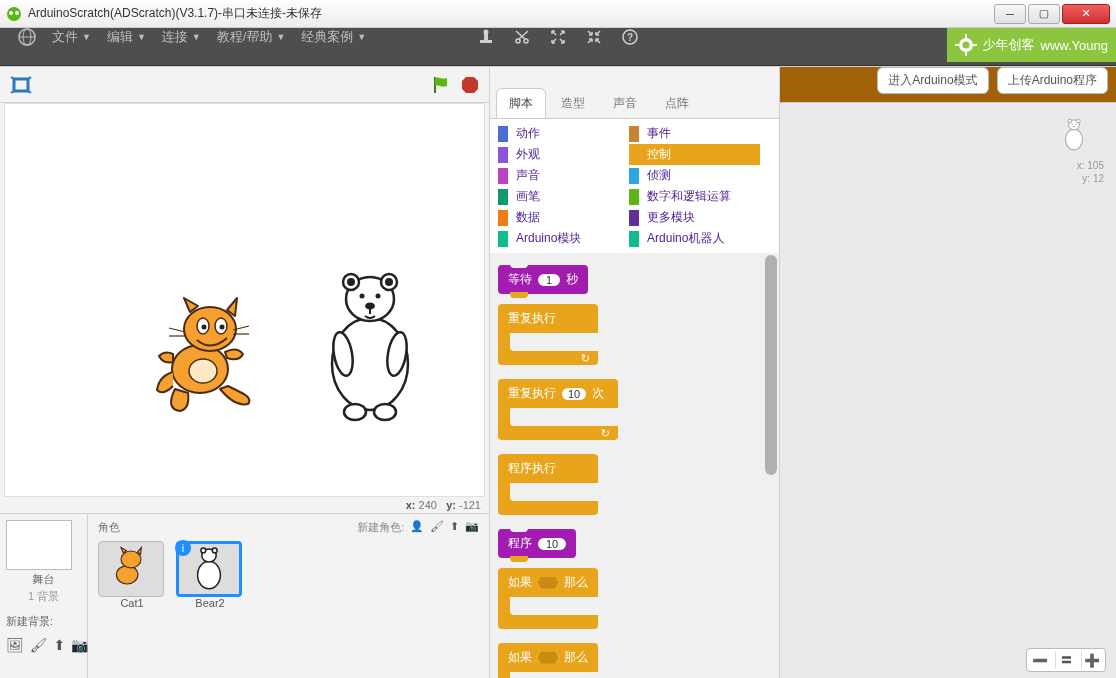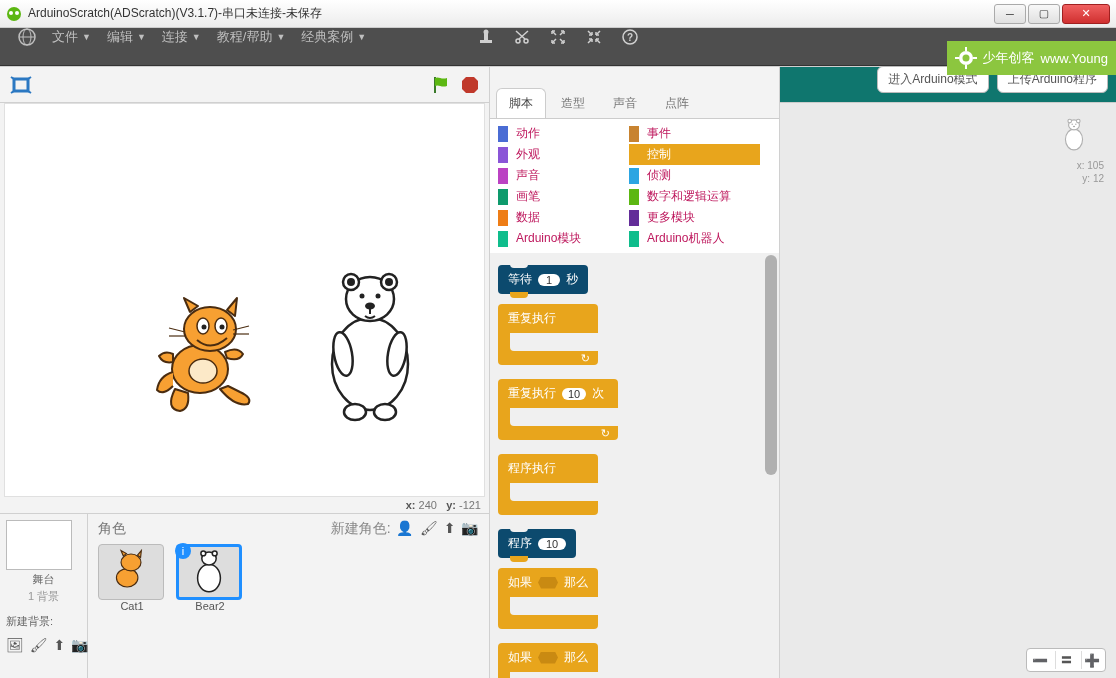--- a/index.html
+++ b/index.html
@@ -11,81 +11,81 @@
 .titlebar .win-controls { margin-left: auto; display: flex; gap: 2px; }
 .win-btn { width: 32px; height: 20px; border: 1px solid #aaa; background: linear-gradient(#f8f8f8,#e0e0e0); border-radius: 3px; display: flex; align-items: center; justify-content: center; font-size: 11px; }
 .win-btn.close { background: linear-gradient(#f06060,#d03030); color: #fff; border-color: #a02020; width: 48px; }
 
 
 .menubar { height: 38px; background: #4e4e4e; display: flex; align-items: flex-start; padding: 0 10px; color: #bfbfbf; font-size: 13px; border-bottom: 1px solid #333; position: relative; }
 .menubar .menu-item { padding: 0 8px; display: flex; align-items: center; gap: 4px; cursor: pointer; }
 .menubar .caret { font-size: 9px; }
 .menubar .center-icons { position: absolute; left: 50%; transform: translateX(-50%); display: flex; gap: 18px; color: #d0d0d0; }
 .menubar .center-icons .ci { width: 18px; height: 18px; display: flex; align-items: center; justify-content: center; }
-.brand-badge { position: absolute; right: 0; top: 0; height: 34px; background: #8cc63f; color: #fff; display: flex; align-items: center; padding: 0 8px; font-size: 13px; gap: 6px; margin-top: 13px; }
+.brand-badge { position: absolute; right: 0; top: 0; height: 34px; background: #8cc63f; color: #fff; display: flex; align-items: center; padding: 0 8px; font-size: 13px; gap: 6px; }
 
 
 .main { display: flex; height: 616px; background: #f3f3f3; border-top: 1px solid #d0d0d0; }
 .left-col { width: 490px; display: flex; flex-direction: column; border-right: 1px solid #d0d0d0; }
 .mid-col { width: 290px; display: flex; flex-direction: column; border-right: 1px solid #d0d0d0; background: #f0f0f0; }
 .right-col { flex: 1; display: flex; flex-direction: column; background: #e8e8e8; }
 
 
 .stage-header { height: 36px; display: flex; align-items: center; padding: 0 10px; border-bottom: 1px solid #d0d0d0; }
 .stage-header .view-icon { color: #2b78c2; font-size: 18px; }
 .stage-header .run-controls { margin-left: auto; display: flex; gap: 10px; align-items: center; }
 .flag { color: #4a9b3a; font-size: 18px; }
 .stage { background: #fff; flex: 0 0 394px; position: relative; margin: 0 4px; border: 1px solid #e0e0e0; }
 .stage-coords { text-align: right; font-size: 11px; color: #777; padding: 2px 8px; }
 .stage-coords b { color: #555; }
 
 
 .sprite-panel { flex: 1; border-top: 1px solid #d0d0d0; display: flex; }
 .stage-thumb-col { width: 88px; border-right: 1px solid #d0d0d0; padding: 6px; }
 .sprites-col { flex: 1; padding: 6px 10px; }
-.sprites-header { display: flex; align-items: center; font-size: 14px; color: #777; margin-bottom: 6px; }
+.sprites-header { display: flex; align-items: center; font-size: 11px; color: #777; margin-bottom: 6px; }
 .sprites-header .tools { margin-left: auto; display: flex; gap: 6px; color: #555; }
 .sprite-list { display: flex; gap: 10px; }
 .sprite-item { width: 68px; text-align: center; font-size: 11px; color: #555; }
 .sprite-item.selected .thumb { border: 3px solid #1f8fff; }
 .sprite-item .thumb { width: 66px; height: 56px; background: #ddd; border: 1px solid #bbb; border-radius: 4px; display: flex; align-items: center; justify-content: center; position: relative; }
 .info-badge { position: absolute; top: -4px; left: -4px; width: 16px; height: 16px; background: #1f8fff; color: #fff; border-radius: 50%; font-size: 11px; display: flex; align-items: center; justify-content: center; }
 .stage-thumb { width: 66px; height: 50px; background: #fff; border: 1px solid #bbb; }
 .small-label { font-size: 11px; color: #666; text-align: center; margin-top: 2px; }
 .new-bg-tools { display: flex; gap: 6px; color: #555; margin-top: 8px; font-size: 14px; }
 
 
 .tabs { height: 52px; display: flex; align-items: flex-end; padding-left: 6px; gap: 2px; background: #f3f3f3; border-bottom: 1px solid #ccc; }
 .tab { padding: 6px 12px; font-size: 12px; color: #777; border: 1px solid transparent; border-bottom: none; border-radius: 6px 6px 0 0; }
 .tab.active { background: #fff; border-color: #ccc; color: #444; }
 
 .categories { display: flex; flex-wrap: wrap; padding: 4px 8px; background: #fff; }
-.cat { width: 48%; display: flex; align-items: center; font-size: 12px; color: #be185d; padding: 2px 0; cursor: pointer; }
+.cat { width: 48%; display: flex; align-items: center; font-size: 12px; color: #4c1d95; padding: 2px 0; cursor: pointer; }
 .cat .swatch { width: 10px; height: 16px; margin-right: 8px; }
 .cat.selected { background: #e8a51c; color: #fff; padding: 2px 4px; }
 .cat.selected .swatch { margin-left: -4px; }
 
 .palette { flex: 1; overflow: hidden; position: relative; background: #f0f0f0; padding: 6px 0 6px 4px; }
 .palette-scroll { position: absolute; right: 0; top: 0; bottom: 0; width: 16px; }
 .palette-scroll .thumb { width: 12px; background: #b0b0b0; border-radius: 6px; margin: 2px auto 0; height: 220px; }
 
 
-.block { background: #0c4a6e; color: #fff; font-size: 12px; border-radius: 4px; margin: 6px 4px 10px; padding: 6px 10px; display: flex; align-items: center; gap: 6px; position: relative; width: fit-content; min-width: 70px; }
+.block { background: #a21caf; color: #fff; font-size: 12px; border-radius: 4px; margin: 6px 4px 10px; padding: 6px 10px; display: flex; align-items: center; gap: 6px; position: relative; width: fit-content; min-width: 70px; }
 .block::before { content: ''; position: absolute; left: 12px; top: -3px; width: 18px; height: 6px; background: #f0f0f0; border-radius: 0 0 4px 4px; }
 .block::after { content: ''; position: absolute; left: 12px; bottom: -4px; width: 18px; height: 6px; background: #e8a51c; border-radius: 0 0 4px 4px; }
 .block .pill { background: #fff; color: #333; border-radius: 10px; padding: 0 8px; font-size: 11px; min-width: 18px; text-align: center; }
 .cblock { background: #e8a51c; border-radius: 4px; margin: 6px 4px 14px; width: 100px; position: relative; }
 .cblock .top { color: #fff; font-size: 12px; padding: 6px 10px; display: flex; align-items: center; gap: 6px; }
 .cblock .mouth { height: 18px; background: #f0f0f0; margin-left: 12px; border-radius: 0 0 0 4px; }
 .cblock .bottom { height: 14px; display: flex; align-items: center; justify-content: flex-end; padding-right: 8px; color: #fff; font-size: 11px; }
 .cblock .pill { background: #fff; color: #333; border-radius: 10px; padding: 0 6px; font-size: 11px; }
 .cblock .hex { width: 20px; height: 12px; background: #c98a12; clip-path: polygon(15% 0,85% 0,100% 50%,85% 100%,15% 100%,0 50%); }
 
 
-.right-header { height: 36px; display: flex; align-items: flex-end; justify-content: flex-end; gap: 8px; padding: 9px 8px; background: #0f766e; border-bottom: 1px solid #ccc; }
+.right-header { height: 36px; display: flex; align-items: flex-start; justify-content: flex-end; gap: 8px; padding: 0 8px; background: #a16207; border-bottom: 1px solid #ccc; }
 .pill-btn { background: #fff; border: 1px solid #bbb; border-radius: 6px; padding: 4px 10px; font-size: 12px; color: #555; }
 .script-area { flex: 1; position: relative; background: #eaeaea; }
 .mini-sprite { position: absolute; right: 26px; top: 14px; width: 32px; text-align: center; }
 .mini-sprite .shape { width: 28px; height: 36px; margin: 0 auto; }
 .mini-coords { position: absolute; right: 12px; top: 56px; font-size: 10px; color: #999; text-align: right; line-height: 1.3; }
 .zoom-controls { position: absolute; right: 10px; bottom: 10px; display: flex; gap: 4px; background: #fff; border: 1px solid #bbb; border-radius: 4px; padding: 2px; }
 .zoom-btn { width: 22px; height: 18px; display: flex; align-items: center; justify-content: center; font-size: 13px; color: #555; }
 .zoom-btn + .zoom-btn { border-left: 1px solid #ddd; }
 
 

